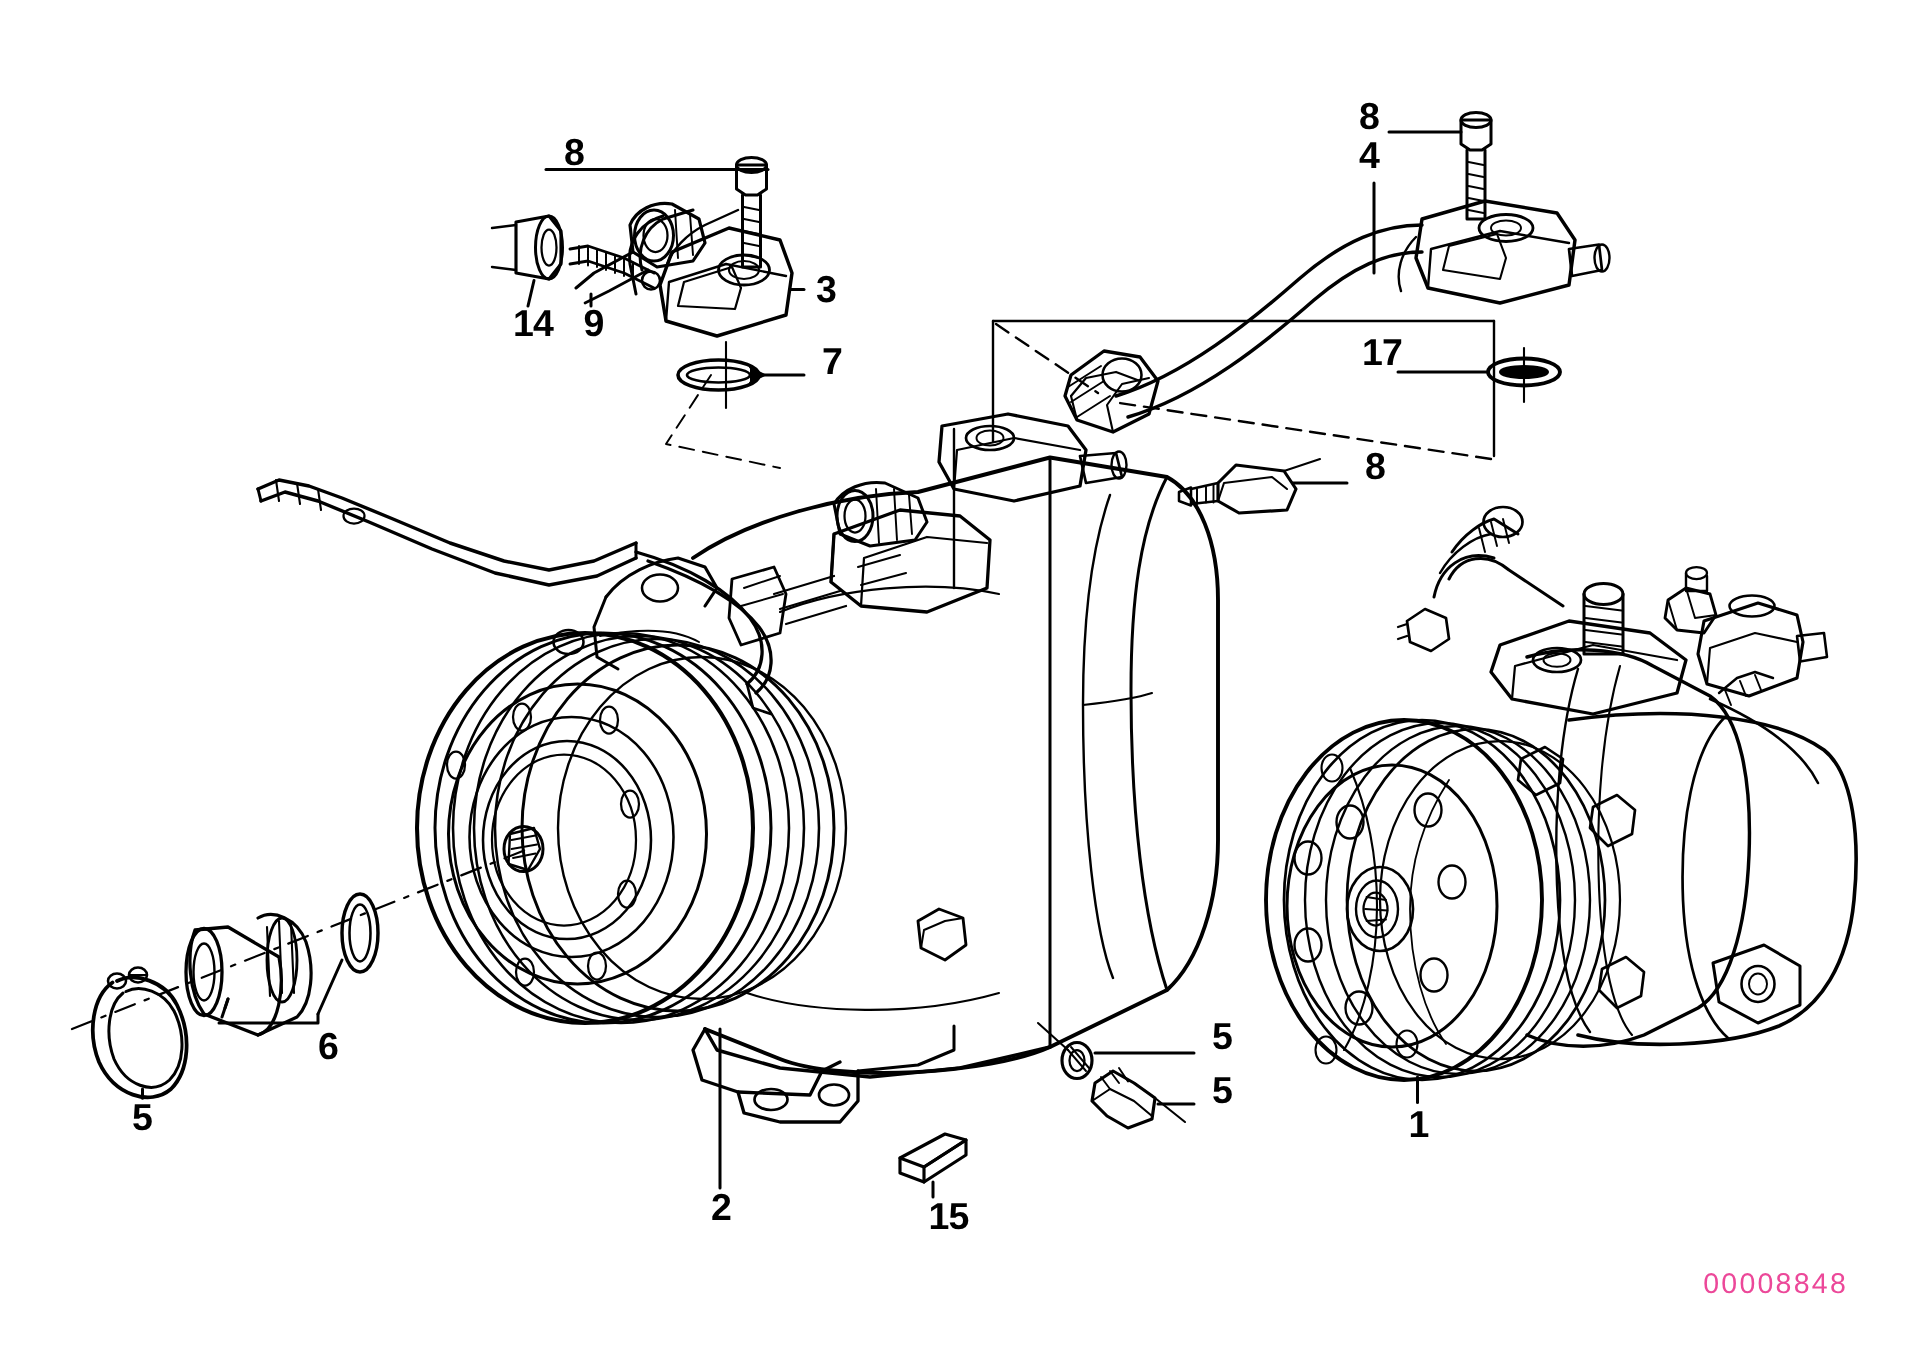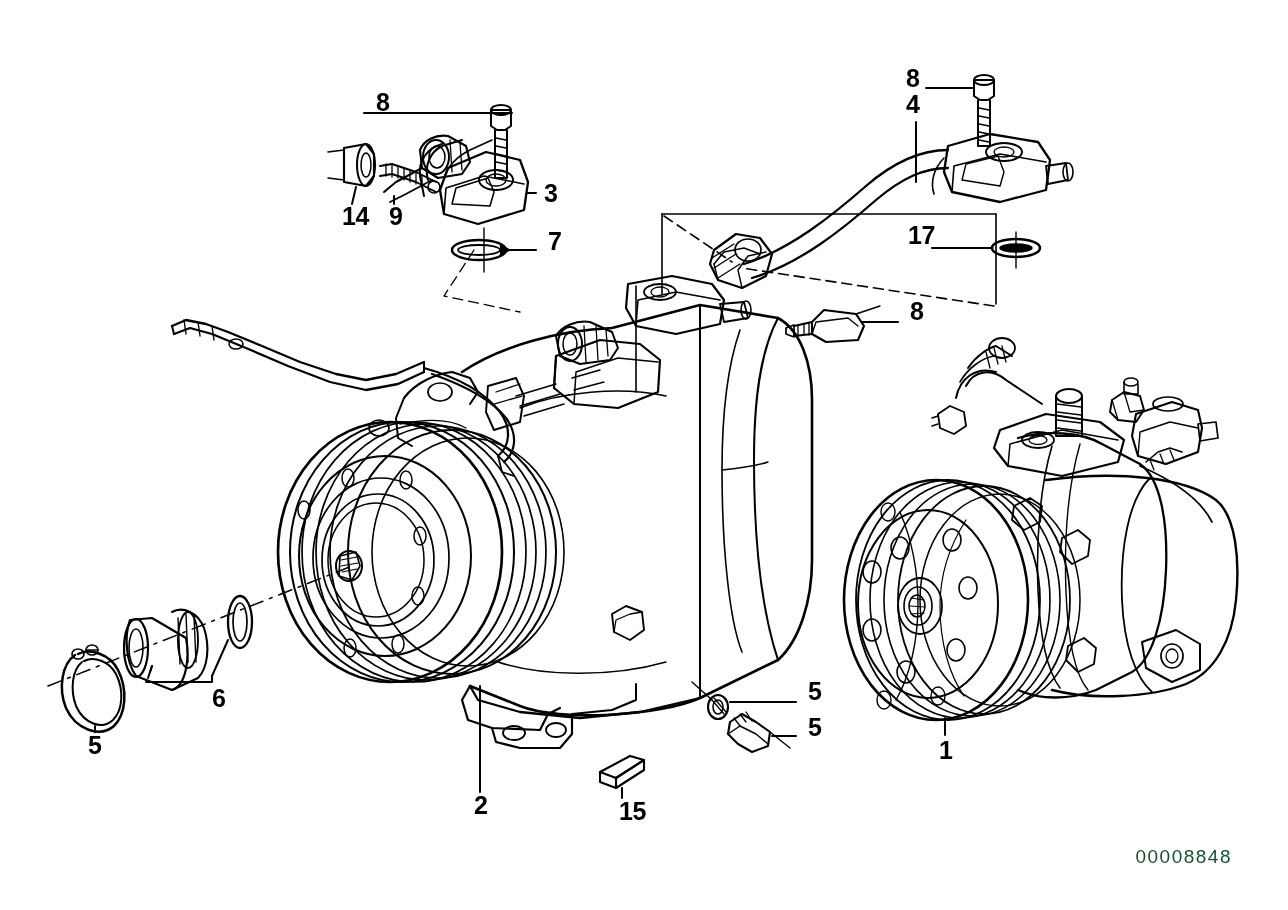--- a/index.html
+++ b/index.html
@@ -24,21 +24,21 @@
     pointer-events:auto;
     white-space:nowrap;
   }
   .diagram-id{
     position:absolute;
     right:56px;
     bottom:42px;
     font-family:"Liberation Sans", sans-serif;
     font-size:19px;
     letter-spacing:1.5px;
-    color:#14532d;
+    color:#ec4899;
   }
 </style>
 </head>
 <body>
 
 <div id="stage">
 
   <svg class="diagram" viewBox="0 0 1288 910" xmlns="http://www.w3.org/2000/svg" fill="none" stroke="#000" stroke-width="2.1" stroke-linecap="round" stroke-linejoin="round">
 
     <g>

